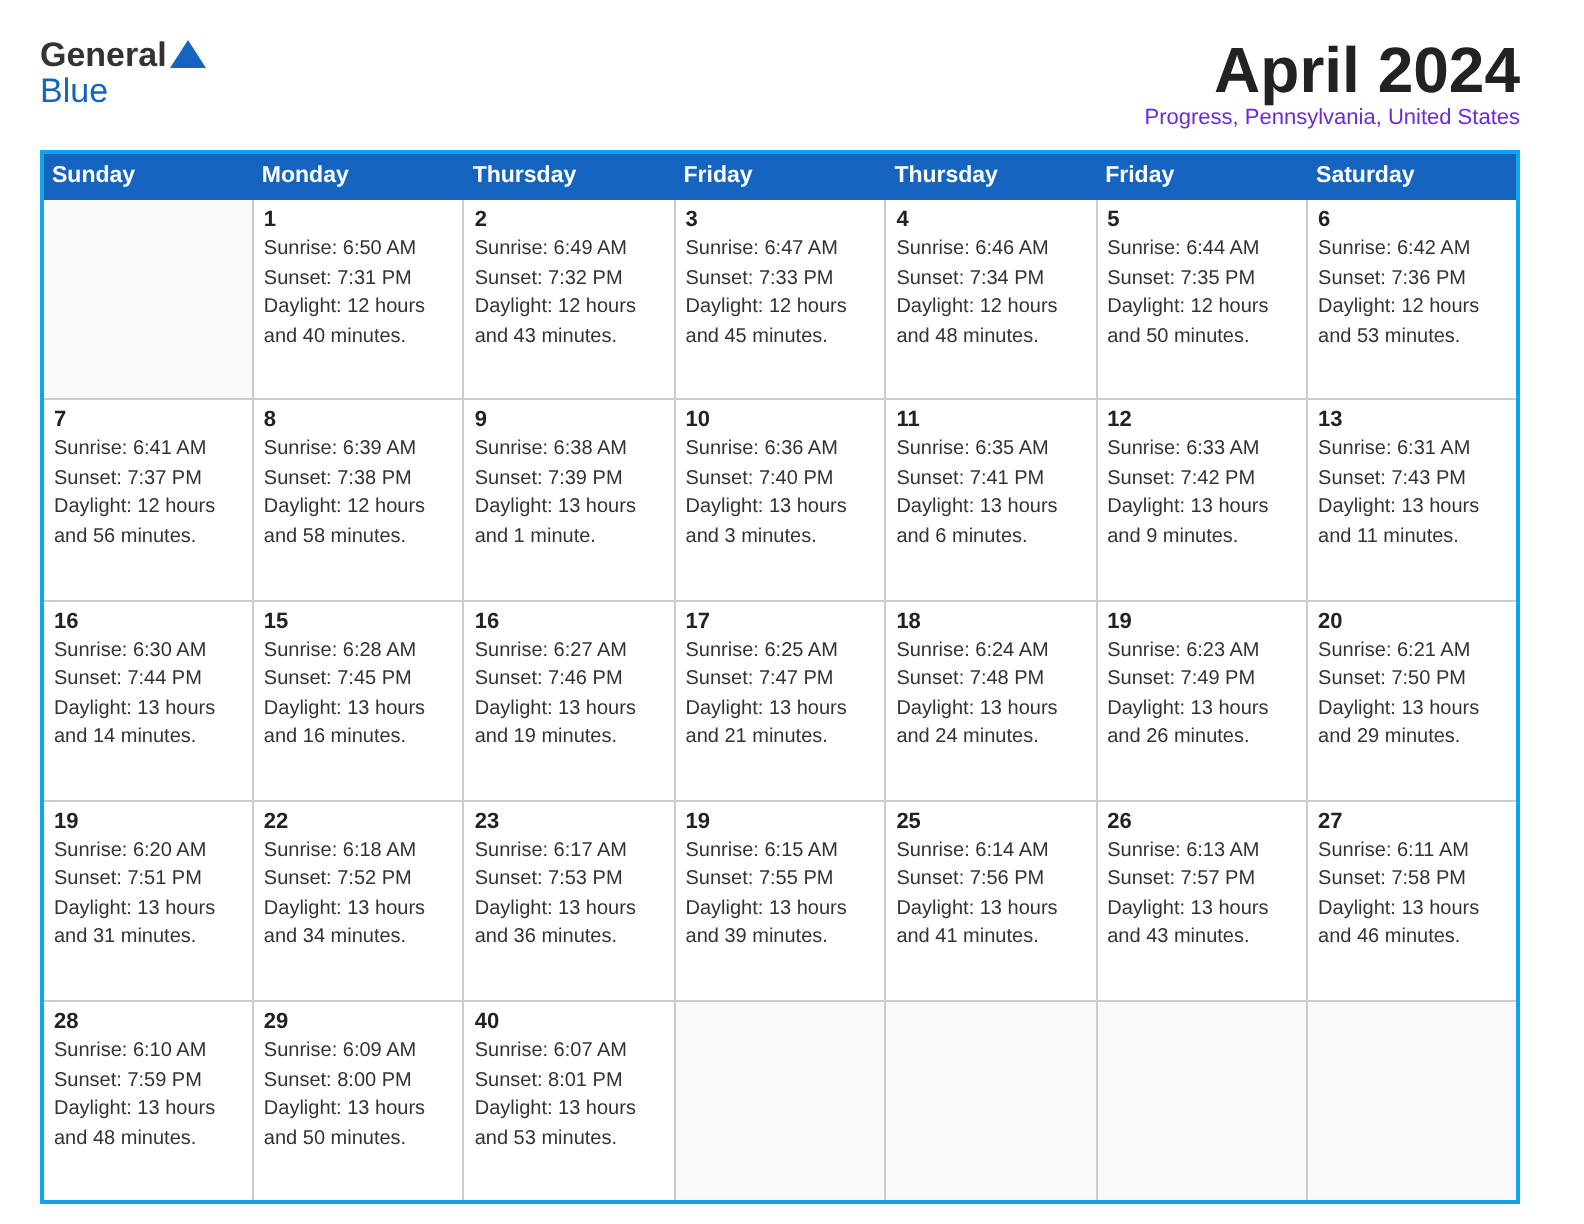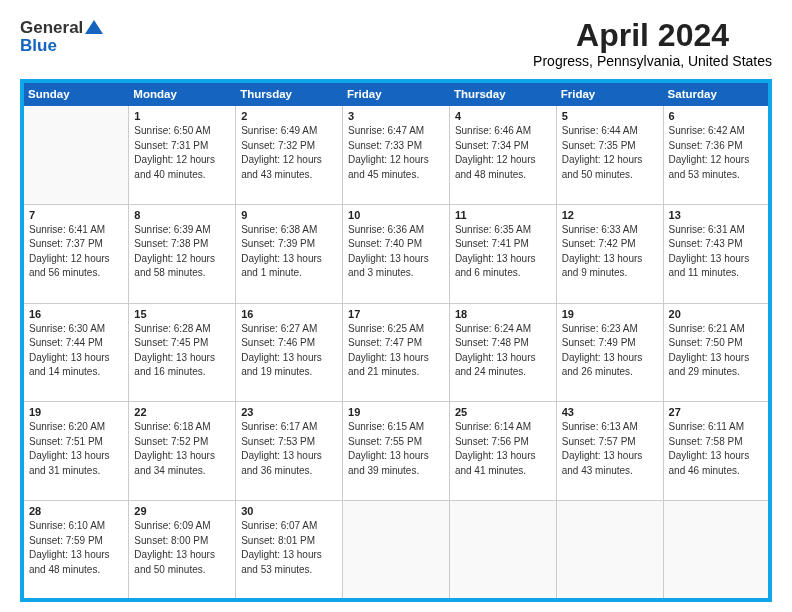--- a/index.html
+++ b/index.html
@@ -6,51 +6,51 @@
     body {
       width: 792px;
       height: 612px;
       font-family: Arial, sans-serif;
       background: #fff;
       overflow: hidden;
     }
     .page {
       width: 792px;
       height: 612px;
-      padding: 18px 20px 10px 20px;
+      padding: 18px 32px 10px 20px;
       display: flex;
       flex-direction: column;
     }
     .header {
       display: flex;
       justify-content: space-between;
       align-items: flex-start;
       margin-bottom: 10px;
     }
     .logo {
       display: flex;
       flex-direction: column;
       align-items: flex-start;
     }
     .title-block {
-      text-align: center;
+      text-align: right;
     }
     .title-month {
       font-size: 32px;
       font-weight: bold;
       color: #222;
       line-height: 1.1;
     }
     .title-location {
-      font-size: 14px;
-      color: #000000;
+      font-size: 11px;
+      color: #6d28d9;
     }
     .calendar {
       flex: 1;
-      border: 4px solid #0ea5e9;
+      border: 2px solid #0ea5e9;
       border-collapse: collapse;
       width: 100%;
       table-layout: fixed;
     }
     .calendar th {
       background: #1565c0;
       color: #fff;
       font-size: 11.5px;
       font-weight: bold;
       padding: 5px 4px;
@@ -100,21 +100,21 @@
 </head>
 <body>
 
 <div class="page">
   <div class="header">
     <div class="logo">
       <div class="logo-row">
         <span style="font-size:17px;font-weight:bold;color:#333;">General</span>
         <span class="logo-triangle"></span>
       </div>
-      <span style="font-size:17px;font-weight:bold;color:#1565c0;margin-top:-2px;">Blue</span>
+      <span style="font-size:17px;font-weight:normal;color:#1565c0;margin-top:-2px;">Blue</span>
     </div>
     <div class="title-block">
       <div class="title-month">April 2024</div>
       <div class="title-location">Progress, Pennsylvania, United States</div>
     </div>
   </div>
 
   <table class="calendar">
     <thead>
       <tr>
@@ -230,39 +230,39 @@
           </td>
           <td>
             <span class="day-num">19</span>
             <div class="day-detail">Sunrise: 6:15 AM<br>Sunset: 7:55 PM<br>Daylight: 13 hours and 39 minutes.</div>
           </td>
           <td>
             <span class="day-num">25</span>
             <div class="day-detail">Sunrise: 6:14 AM<br>Sunset: 7:56 PM<br>Daylight: 13 hours and 41 minutes.</div>
           </td>
           <td>
-            <span class="day-num">43</span>
+            <span class="day-num">26</span>
             <div class="day-detail">Sunrise: 6:13 AM<br>Sunset: 7:57 PM<br>Daylight: 13 hours and 43 minutes.</div>
           </td>
           <td>
             <span class="day-num">27</span>
             <div class="day-detail">Sunrise: 6:11 AM<br>Sunset: 7:58 PM<br>Daylight: 13 hours and 46 minutes.</div>
           </td>
         </tr>
         <tr>
           <td>
             <span class="day-num">28</span>
             <div class="day-detail">Sunrise: 6:10 AM<br>Sunset: 7:59 PM<br>Daylight: 13 hours and 48 minutes.</div>
           </td>
           <td>
             <span class="day-num">29</span>
             <div class="day-detail">Sunrise: 6:09 AM<br>Sunset: 8:00 PM<br>Daylight: 13 hours and 50 minutes.</div>
           </td>
           <td>
-            <span class="day-num">30</span>
+            <span class="day-num">40</span>
             <div class="day-detail">Sunrise: 6:07 AM<br>Sunset: 8:01 PM<br>Daylight: 13 hours and 53 minutes.</div>
           </td>
           <td class="empty"></td>
           <td class="empty"></td>
           <td class="empty"></td>
           <td class="empty"></td>
         </tr>
       </tbody>
   </table>
 </div>

